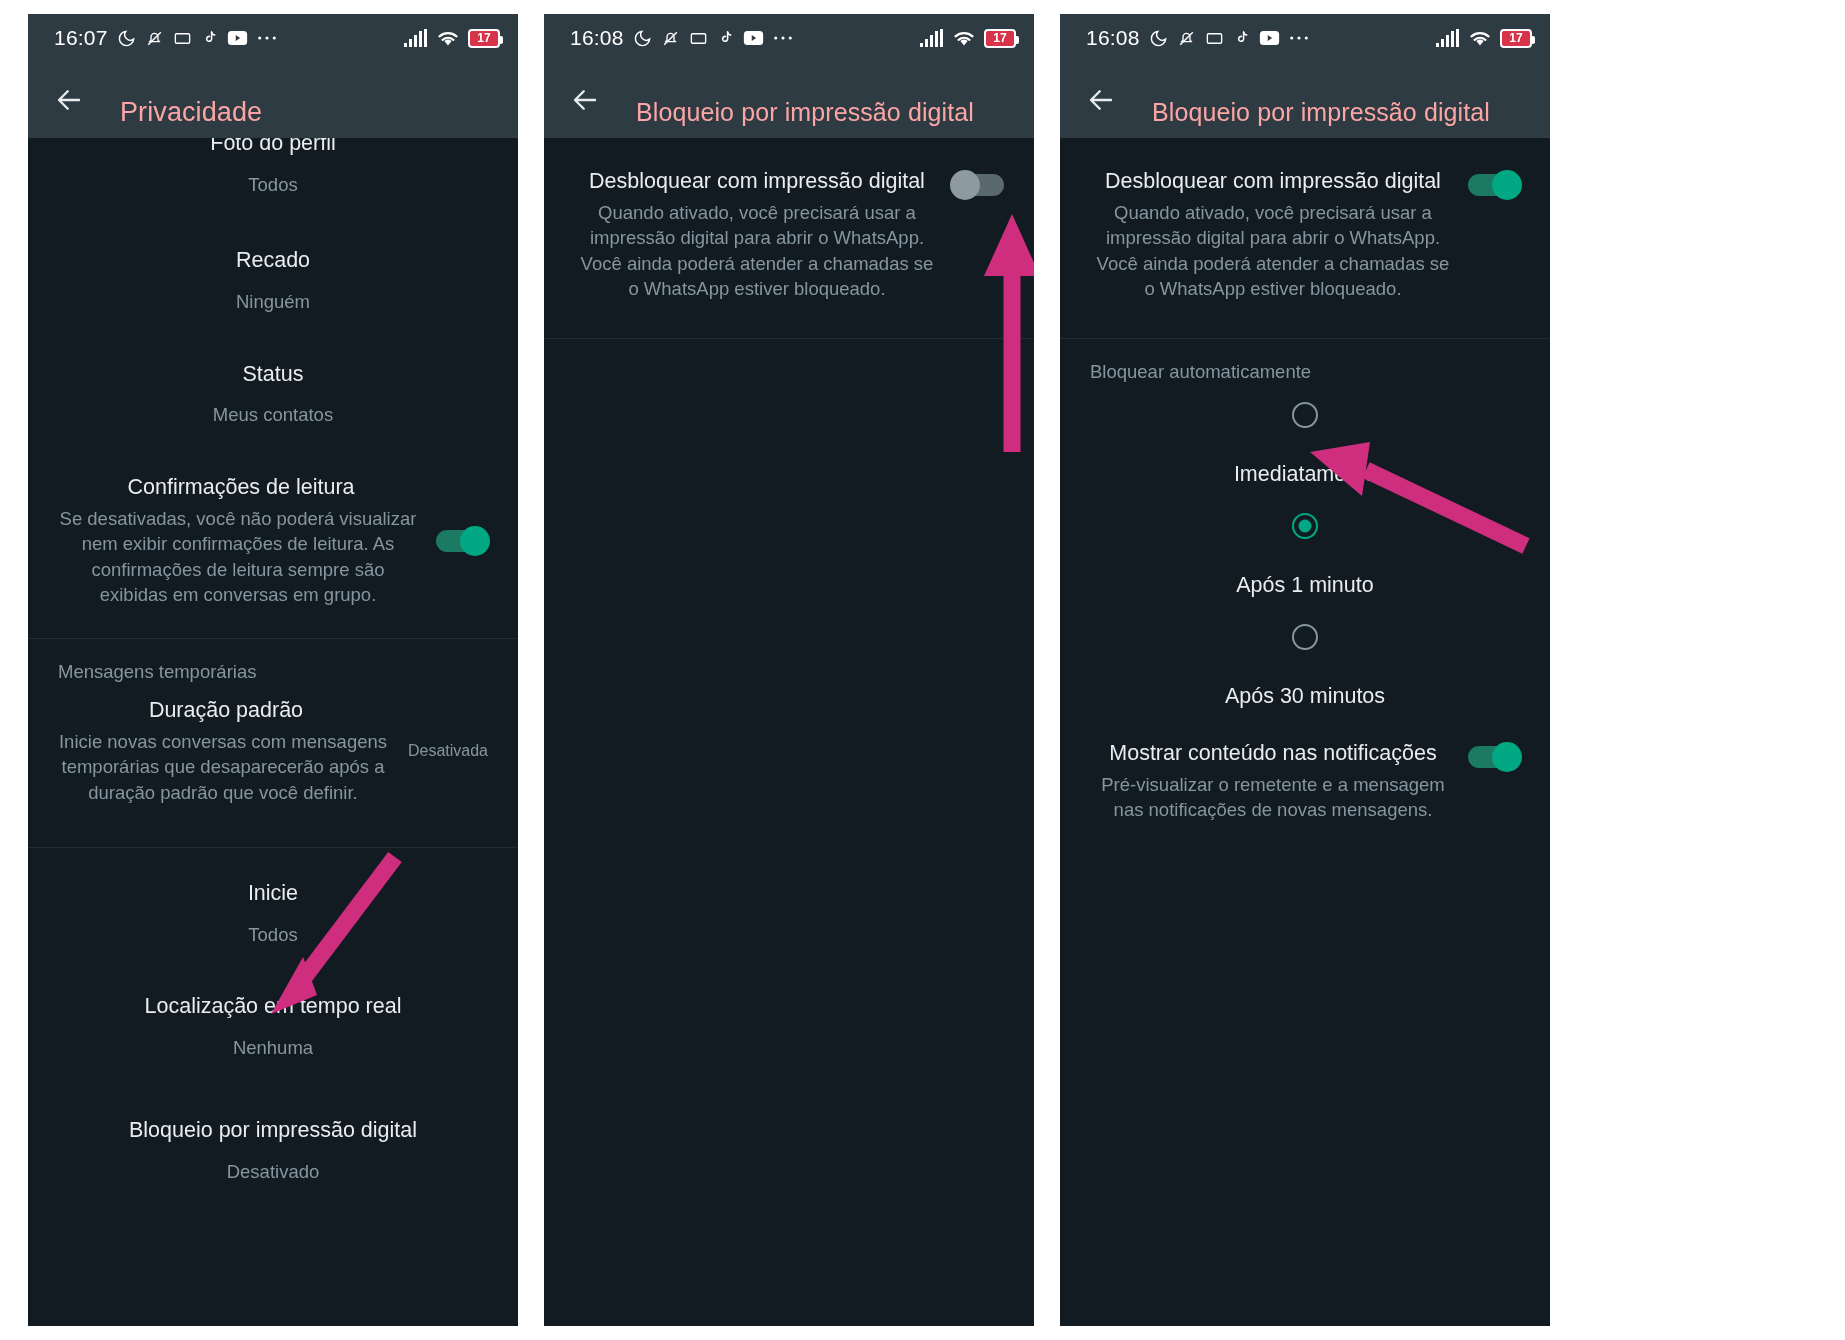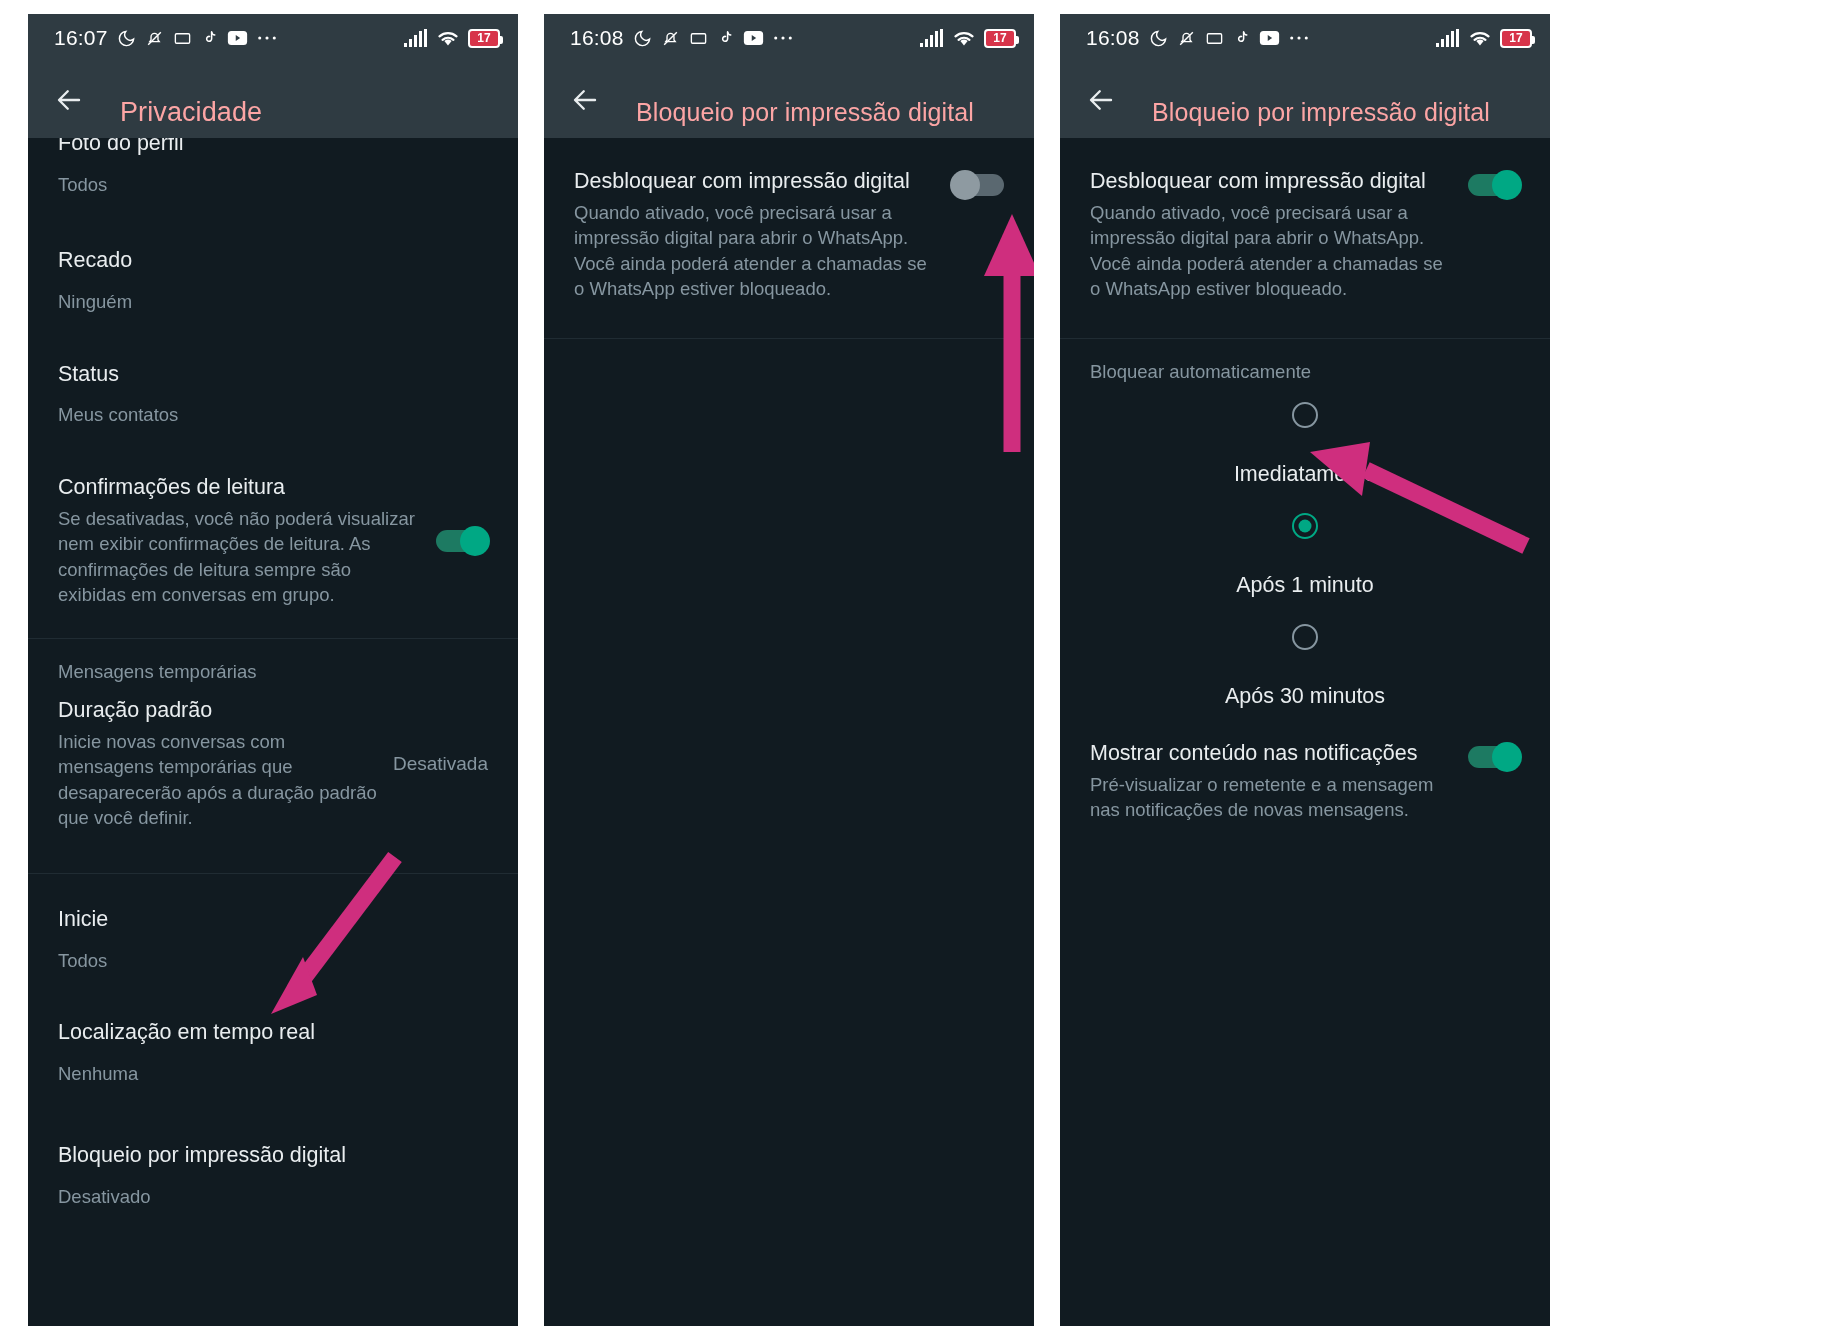--- a/index.html
+++ b/index.html
@@ -81,20 +81,21 @@
   .body {
     background: #111b21;
     height: calc(100% - 124px);
     position: relative;
     overflow: hidden;
   }
 
   .row {
     padding: 14px 30px 16px 30px;
     position: relative;
+    text-align: center;
   }
   .row.clipped { padding-top: 0; margin-top: -8px; }
   .row-title {
     font-size: 21.5px;
     color: #e9edef;
     line-height: 1.25;
     font-weight: 400;
   }
   .row-sub {
     font-size: 18.5px;
@@ -105,21 +106,21 @@
   .row-desc {
     font-size: 18.5px;
     color: #8696a0;
     line-height: 1.38;
     margin-top: 5px;
     max-width: 360px;
   }
   .row-flex { display: flex; align-items: flex-start; }
   .row-flex .row-main { flex: 1 1 auto; min-width: 0; }
   .row-value {
-    font-size: 19px;
+    font-size: 16px;
     color: #8696a0;
     flex: 0 0 auto;
     align-self: center;
     padding-left: 14px;
     white-space: nowrap;
   }
   .section-label {
     font-size: 18.5px;
     color: #8696a0;
     padding: 22px 30px 6px 30px;

